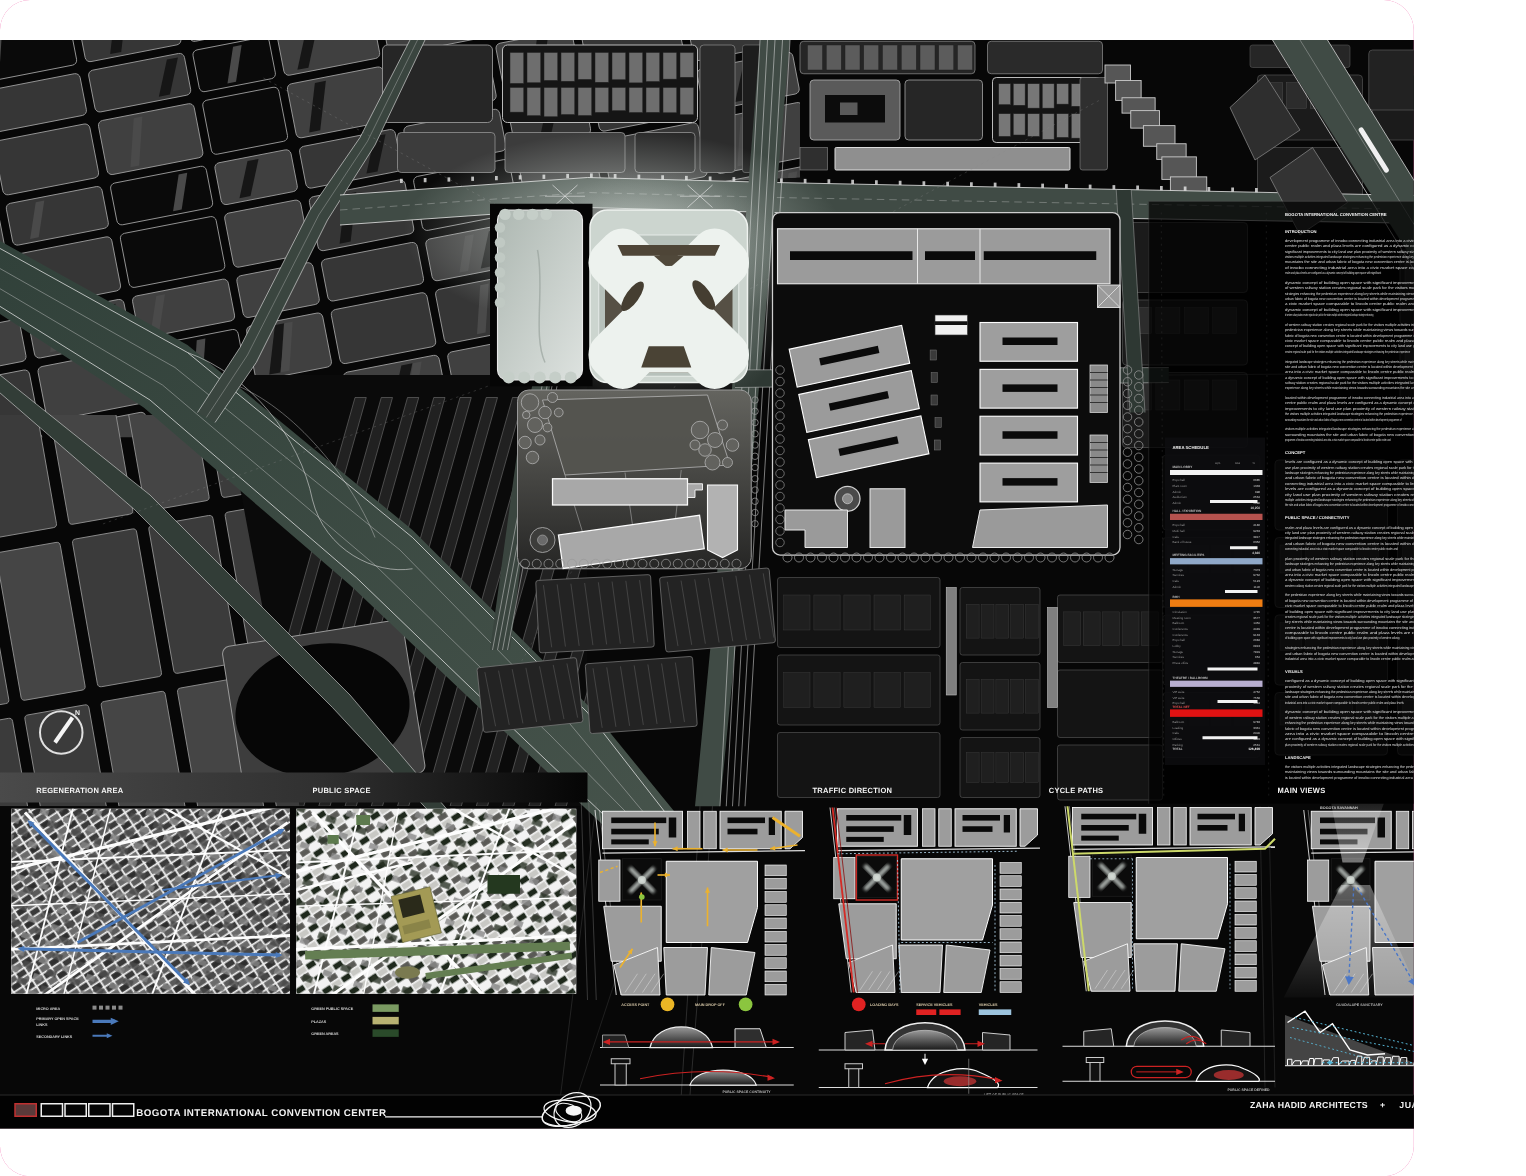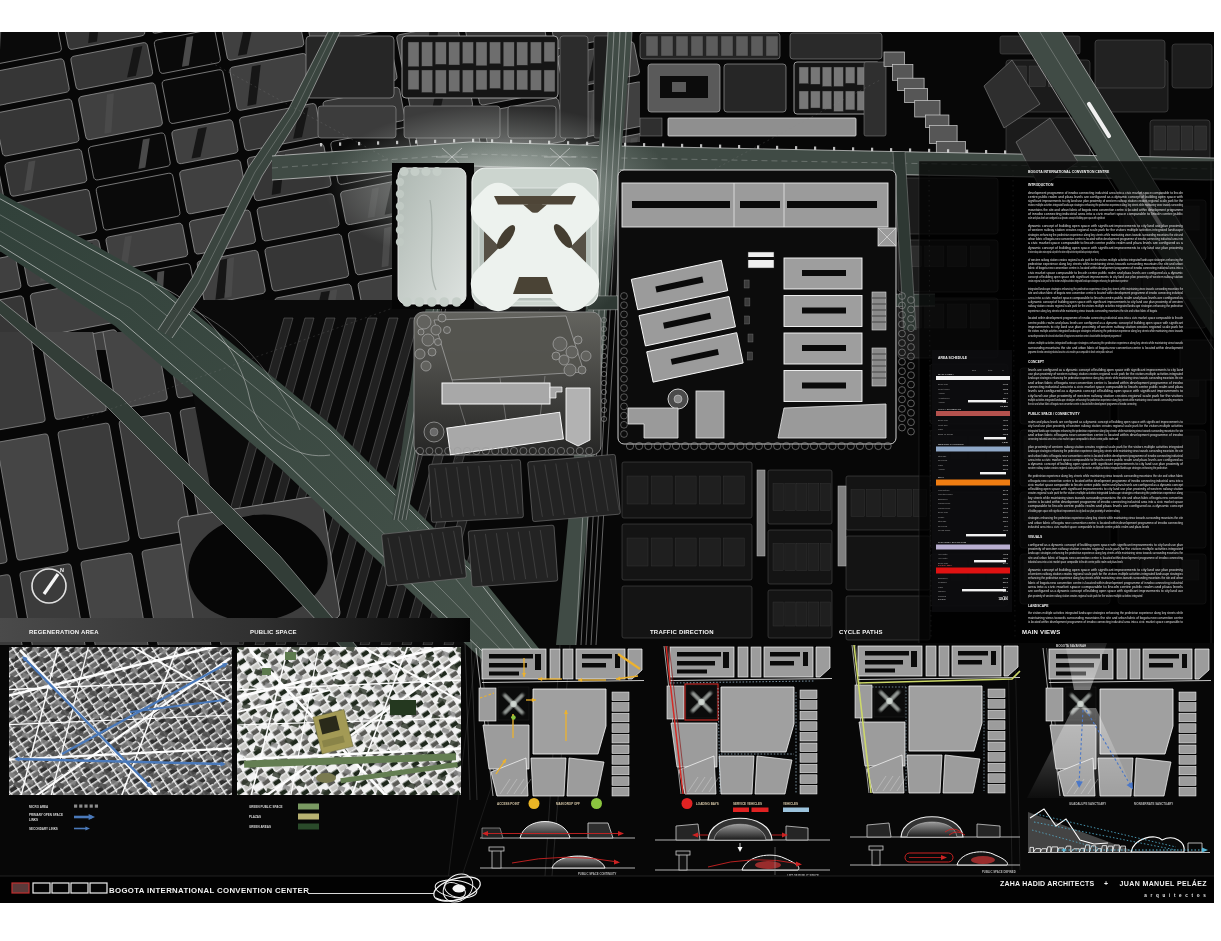--- a/index.html
+++ b/index.html
@@ -1,15 +1,15 @@
 <!DOCTYPE html>
 <html><head><meta charset="utf-8">
 <style>
 html,body{margin:0;padding:0;background:#ffffff;}
-#board{position:relative;width:1221px;height:941px;background:#ec4899;overflow:hidden;font-family:"Liberation Sans",sans-serif;}
+#board{position:relative;width:1131px;height:941px;background:#ec4899;overflow:hidden;font-family:"Liberation Sans",sans-serif;border-radius:24px;}
 </style></head><body>
 <div id="board">
 <svg width="1221" height="941" viewBox="0 0 1221 941">
 <defs>
 <linearGradient id="plotg" x1="0" y1="0" x2="0" y2="1">
  <stop offset="0" stop-color="#64645f"></stop>
           <stop offset="1" stop-color="#262625"></stop>
 </linearGradient>
 <linearGradient id="parkg" x1="0" y1="0" x2="1" y2="1">
  <stop offset="0" stop-color="#aeb8b2"></stop>

